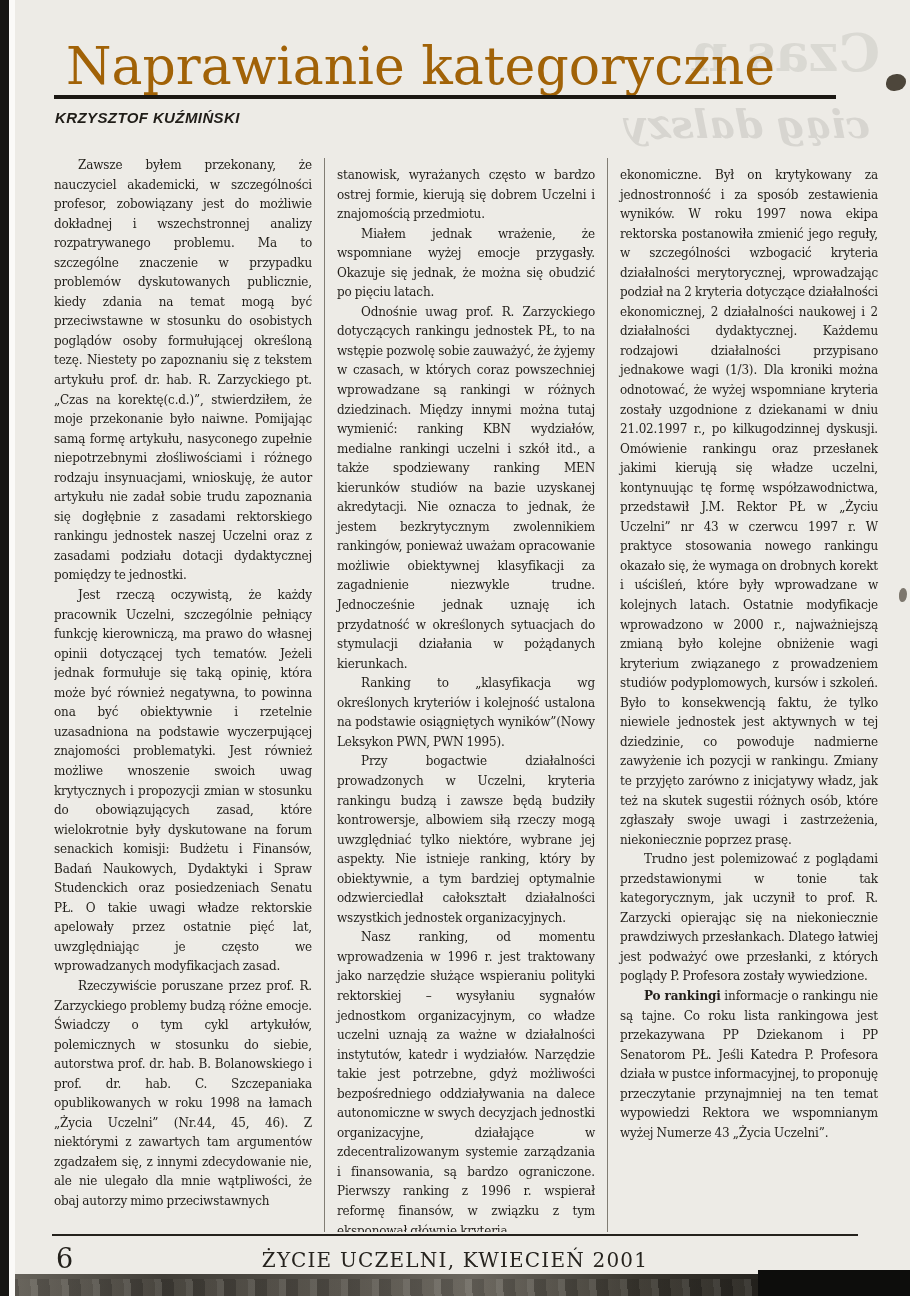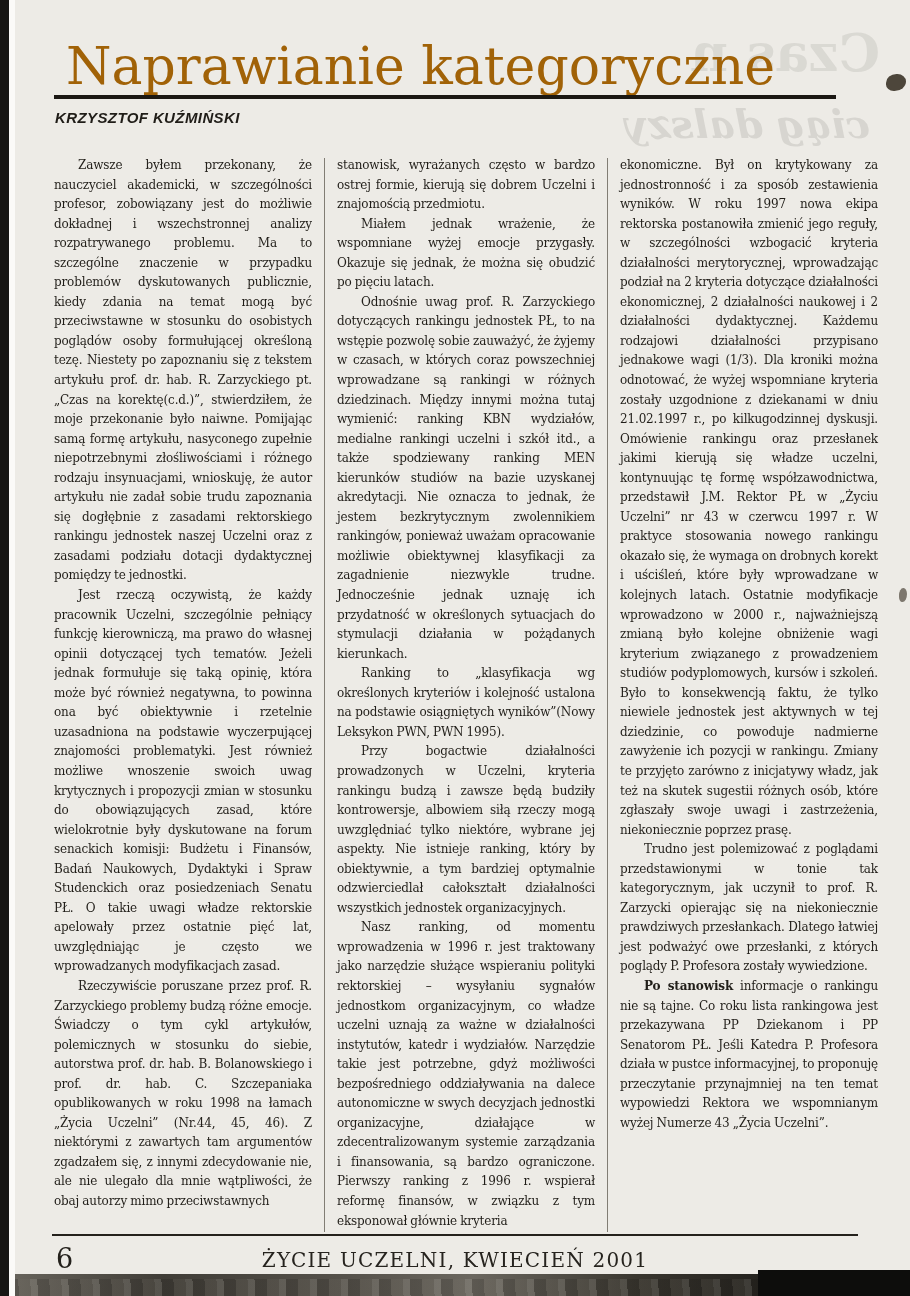--- a/index.html
+++ b/index.html
@@ -28,21 +28,21 @@
     display:flex;overflow:hidden;
   }
   .col{width:258px;flex:0 0 258px;}
   .divider{width:1px;flex:0 0 1px;background:#817d74;margin:2px 12px 0 12px;}
   .col p{
     margin:0;text-indent:24px;text-align:justify;
     font-size:12px;line-height:19.55px;color:#211e19;
     letter-spacing:-0.15px;word-spacing:-0.5px;
     -webkit-hyphens:auto;hyphens:auto;
   }
-  .col p.no-indent{text-indent:0;}
+  .col p.no-indent{text-indent:0;margin-top:10px;}
   .col p b{font-weight:bold;}
 
   .footer-rule{position:absolute;left:52px;top:1234px;width:806px;height:2px;background:#24211c;}
   .page-number{
     position:absolute;left:56px;top:1243px;
     font-family:"DejaVu Serif",serif;font-size:27px;color:#24211c;
   }
   .journal-line{
     position:absolute;left:0;top:1248px;width:910px;text-align:center;
     font-family:"DejaVu Serif",serif;font-size:20px;letter-spacing:1.2px;color:#26231e;
@@ -89,21 +89,21 @@
         <p>Miałem jednak wrażenie, że wspomniane wyżej emocje przygasły. Okazuje się jednak, że można się obudzić po pięciu latach.</p>
         <p>Odnośnie uwag prof. R. Zarzyckiego dotyczących rankingu jednostek PŁ, to na wstępie pozwolę sobie zauważyć, że żyjemy w czasach, w których coraz powszechniej wprowadzane są rankingi w różnych dziedzinach. Między innymi można tutaj wymienić: ranking KBN wydziałów, medialne rankingi uczelni i szkół itd., a także spodziewany ranking MEN kierunków studiów na bazie uzyskanej akredytacji. Nie oznacza to jednak, że jestem bezkrytycznym zwolennikiem rankingów, ponieważ uważam opracowanie możliwie obiektywnej klasyfikacji za zagadnienie niezwykle trudne. Jednocześnie jednak uznaję ich przydatność w określonych sytuacjach do stymulacji działania w pożądanych kierunkach.</p>
         <p>Ranking to „klasyfikacja wg określonych kryteriów i kolejność ustalona na podstawie osiągniętych wyników”(Nowy Leksykon PWN, PWN 1995).</p>
         <p>Przy bogactwie działalności prowadzonych w Uczelni, kryteria rankingu budzą i zawsze będą budziły kontrowersje, albowiem siłą rzeczy mogą uwzględniać tylko niektóre, wybrane jej aspekty. Nie istnieje ranking, który by obiektywnie, a tym bardziej optymalnie odzwierciedlał całokształt działalności wszystkich jednostek organizacyjnych.</p>
         <p>Nasz ranking, od momentu wprowadzenia w 1996 r. jest traktowany jako narzędzie służące wspieraniu polityki rektorskiej – wysyłaniu sygnałów jednostkom organizacyjnym, co władze uczelni uznają za ważne w działalności instytutów, katedr i wydziałów. Narzędzie takie jest potrzebne, gdyż możliwości bezpośredniego oddziaływania na dalece autonomiczne w swych decyzjach jednostki organizacyjne, działające w zdecentralizowanym systemie zarządzania i finansowania, są bardzo ograniczone. Pierwszy ranking z 1996 r. wspierał reformę finansów, w związku z tym eksponował głównie kryteria</p>
       </div>
     <div class="divider"></div>
     <div class="col">
         <p class="no-indent">ekonomiczne. Był on krytykowany za jednostronność i za sposób zestawienia wyników. W roku 1997 nowa ekipa rektorska postanowiła zmienić jego reguły, w szczególności wzbogacić kryteria działalności merytorycznej, wprowadzając podział na 2 kryteria dotyczące działalności ekonomicznej, 2 działalności naukowej i 2 działalności dydaktycznej. Każdemu rodzajowi działalności przypisano jednakowe wagi (1/3). Dla kroniki można odnotować, że wyżej wspomniane kryteria zostały uzgodnione z dziekanami w dniu 21.02.1997 r., po kilkugodzinnej dyskusji. Omówienie rankingu oraz przesłanek jakimi kierują się władze uczelni, kontynuując tę formę współzawodnictwa, przedstawił J.M. Rektor PŁ w „Życiu Uczelni” nr 43 w czerwcu 1997 r. W praktyce stosowania nowego rankingu okazało się, że wymaga on drobnych korekt i uściśleń, które były wprowadzane w kolejnych latach. Ostatnie modyfikacje wprowadzono w 2000 r., najważniejszą zmianą było kolejne obniżenie wagi kryterium związanego z prowadzeniem studiów podyplomowych, kursów i szkoleń. Było to konsekwencją faktu, że tylko niewiele jednostek jest aktywnych w tej dziedzinie, co powoduje nadmierne zawyżenie ich pozycji w rankingu. Zmiany te przyjęto zarówno z inicjatywy władz, jak też na skutek sugestii różnych osób, które zgłaszały swoje uwagi i zastrzeżenia, niekoniecznie poprzez prasę.</p>
         <p>Trudno jest polemizować z poglądami przedstawionymi w tonie tak kategorycznym, jak uczynił to prof. R. Zarzycki opierając się na niekoniecznie prawdziwych przesłankach. Dlatego łatwiej jest podważyć owe przesłanki, z których poglądy P. Profesora zostały wywiedzione.</p>
-        <p><b>Po stanowisk</b> informacje o rankingu nie są tajne. Co roku lista rankingowa jest przekazywana PP Dziekanom i PP Senatorom PŁ. Jeśli Katedra P. Profesora działa w pustce informacyjnej, to proponuję przeczytanie przynajmniej na ten temat wypowiedzi Rektora we wspomnianym wyżej Numerze 43 „Życia Uczelni”.</p>
+        <p><b>Po rankingi</b> informacje o rankingu nie są tajne. Co roku lista rankingowa jest przekazywana PP Dziekanom i PP Senatorom PŁ. Jeśli Katedra P. Profesora działa w pustce informacyjnej, to proponuję przeczytanie przynajmniej na ten temat wypowiedzi Rektora we wspomnianym wyżej Numerze 43 „Życia Uczelni”.</p>
       </div>
   </div>
 
   <div class="footer-rule"></div>
   <div class="page-number">6</div>
   <div class="journal-line">ŻYCIE UCZELNI,  KWIECIEŃ 2001</div>
 
   <div class="bottom-band"></div>
   <div class="bottom-band-texture"></div>
   <div class="bottom-band-dark"></div>

